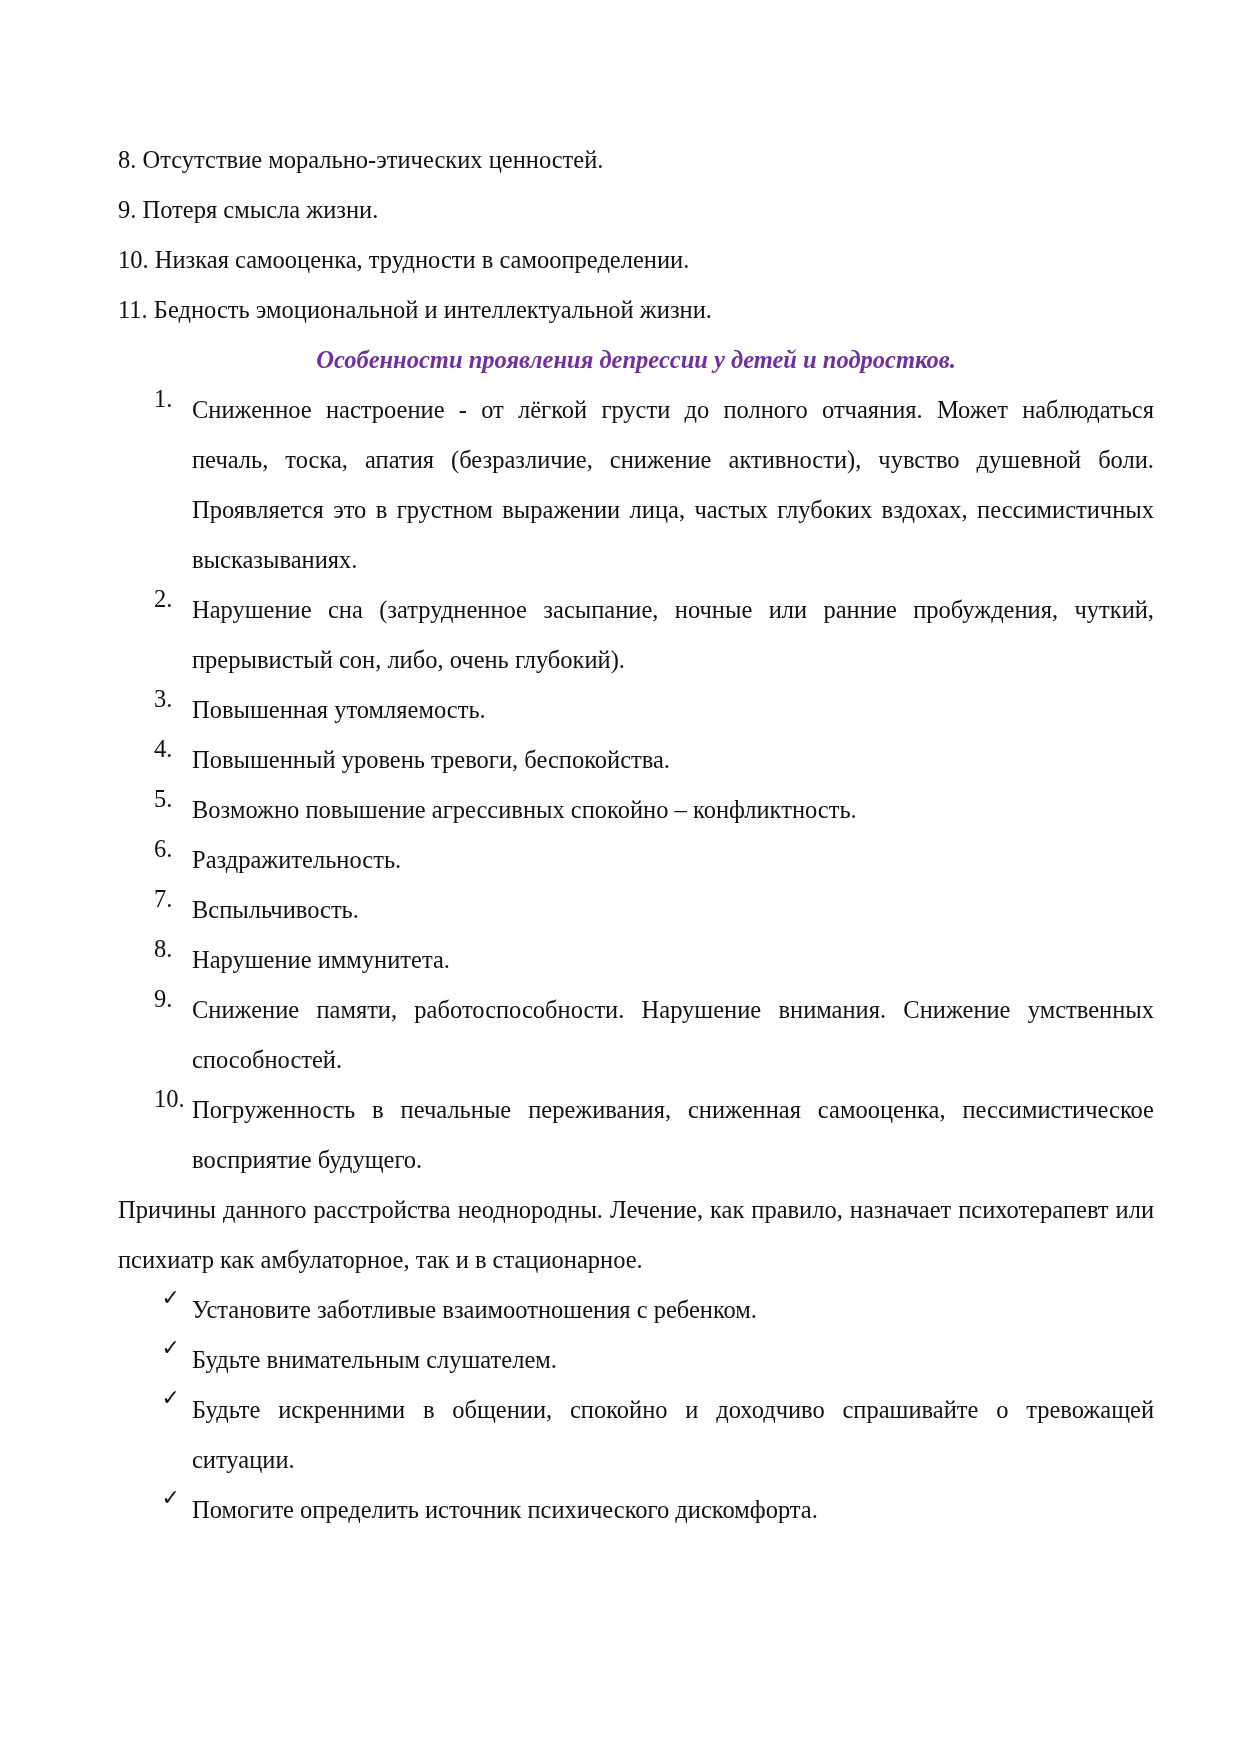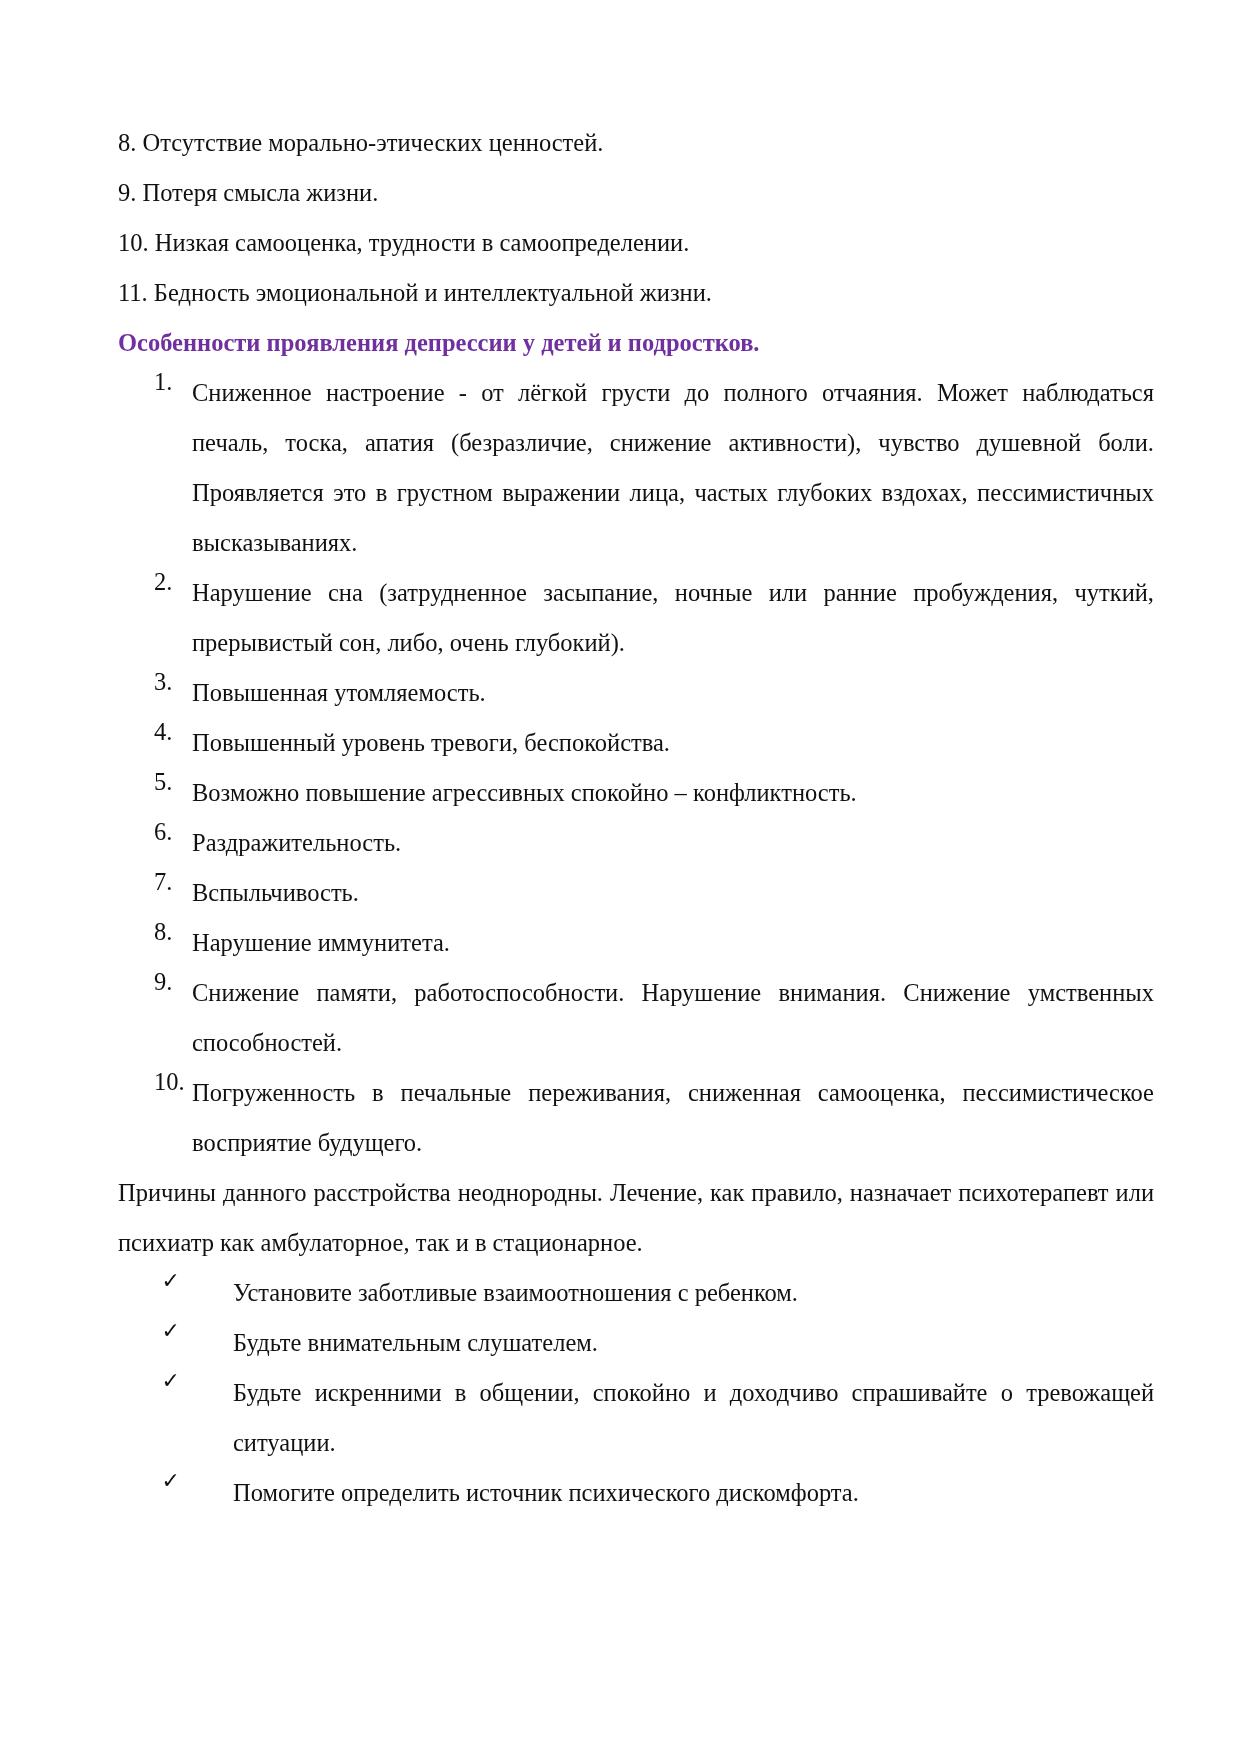--- a/index.html
+++ b/index.html
@@ -1,34 +1,34 @@
 <!DOCTYPE html>
 <html><head>
 <meta charset="utf-8">
 <style>
   html, body { margin: 0; padding: 0; background: #ffffff; }
   body {
     width: 1241px; height: 1755px; position: relative; overflow: hidden;
     font-family: "Liberation Serif", serif; color: #111111;
     font-size: 24.5px;
   }
-  .page { position: absolute; left: 118px; top: 118px; width: 1036px; }
+  .page { position: absolute; left: 118px; top: 135px; width: 1036px; }
   .line { line-height: 50px; height: 50px; white-space: nowrap; }
   .heading {
-    text-align: left; font-weight: bold; color: #7030a0;
-    line-height: 50px; height: 50px;
+    text-align: center; font-weight: bold; color: #7030a0;
+    line-height: 50px; height: 50px; font-style: italic;
   }
   .ol-item { display: flex; }
   .ol-num { width: 74px; text-align: right; padding-right: 0; flex: none; box-sizing: border-box; }
   .ol-num span { display: inline-block; width: 38px; text-align: left; }
   .ol-text { flex: 1; text-align: justify; text-align-last: left; line-height: 50px; }
   .para { text-align: justify; line-height: 50px; }
   .check-item { display: flex; }
   .check-mark { width: 74px; flex: none; text-align: right; padding-right: 12px; box-sizing: border-box; font-family: "DejaVu Sans", sans-serif; font-size: 22px; }
-  .check-text { flex: 1; text-align: justify; line-height: 50px; margin-left: 41px; }
+  .check-text { flex: 1; text-align: justify; line-height: 50px; }
 </style>
 </head>
 <body style="color: rgb(17, 17, 17);">
 
 <div class="page">
 
   <div>
     <div class="line">8. Отсутствие морально-этических ценностей.</div>
     <div class="line">9. Потеря смысла жизни.</div>
     <div class="line">10. Низкая самооценка, трудности в самоопределении.</div>

